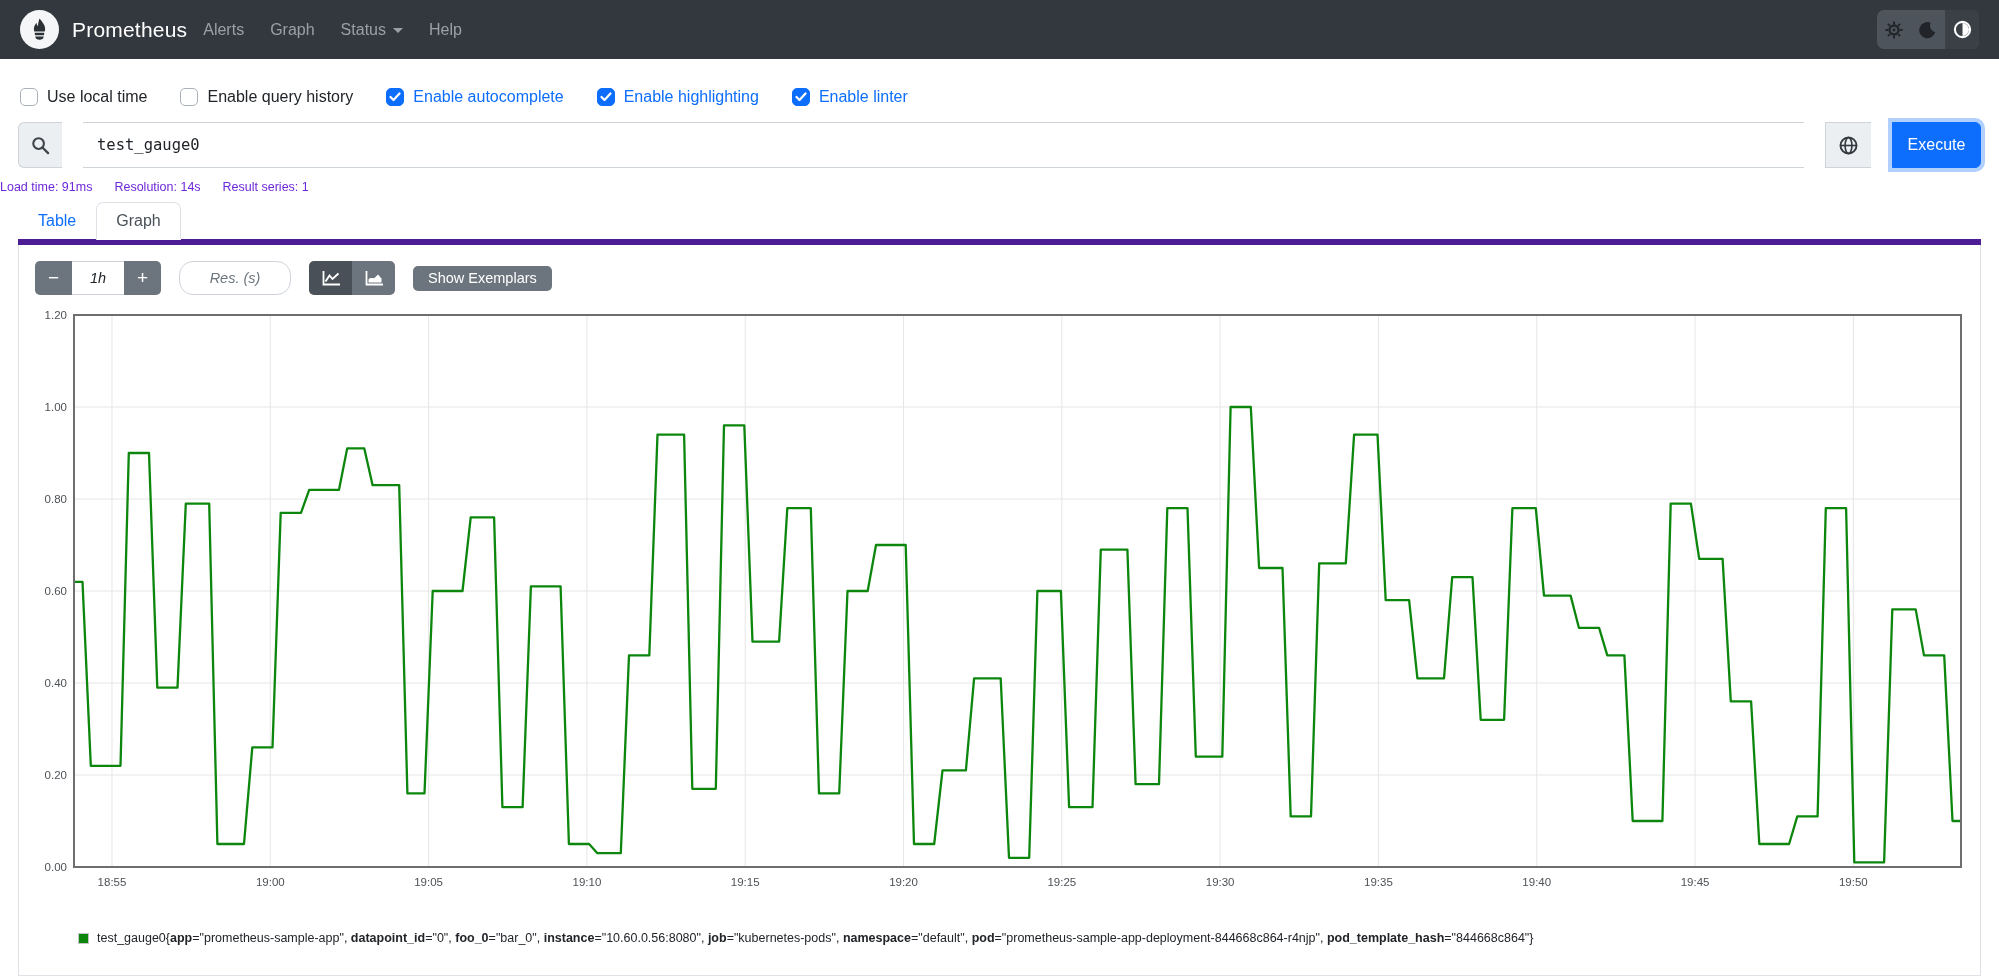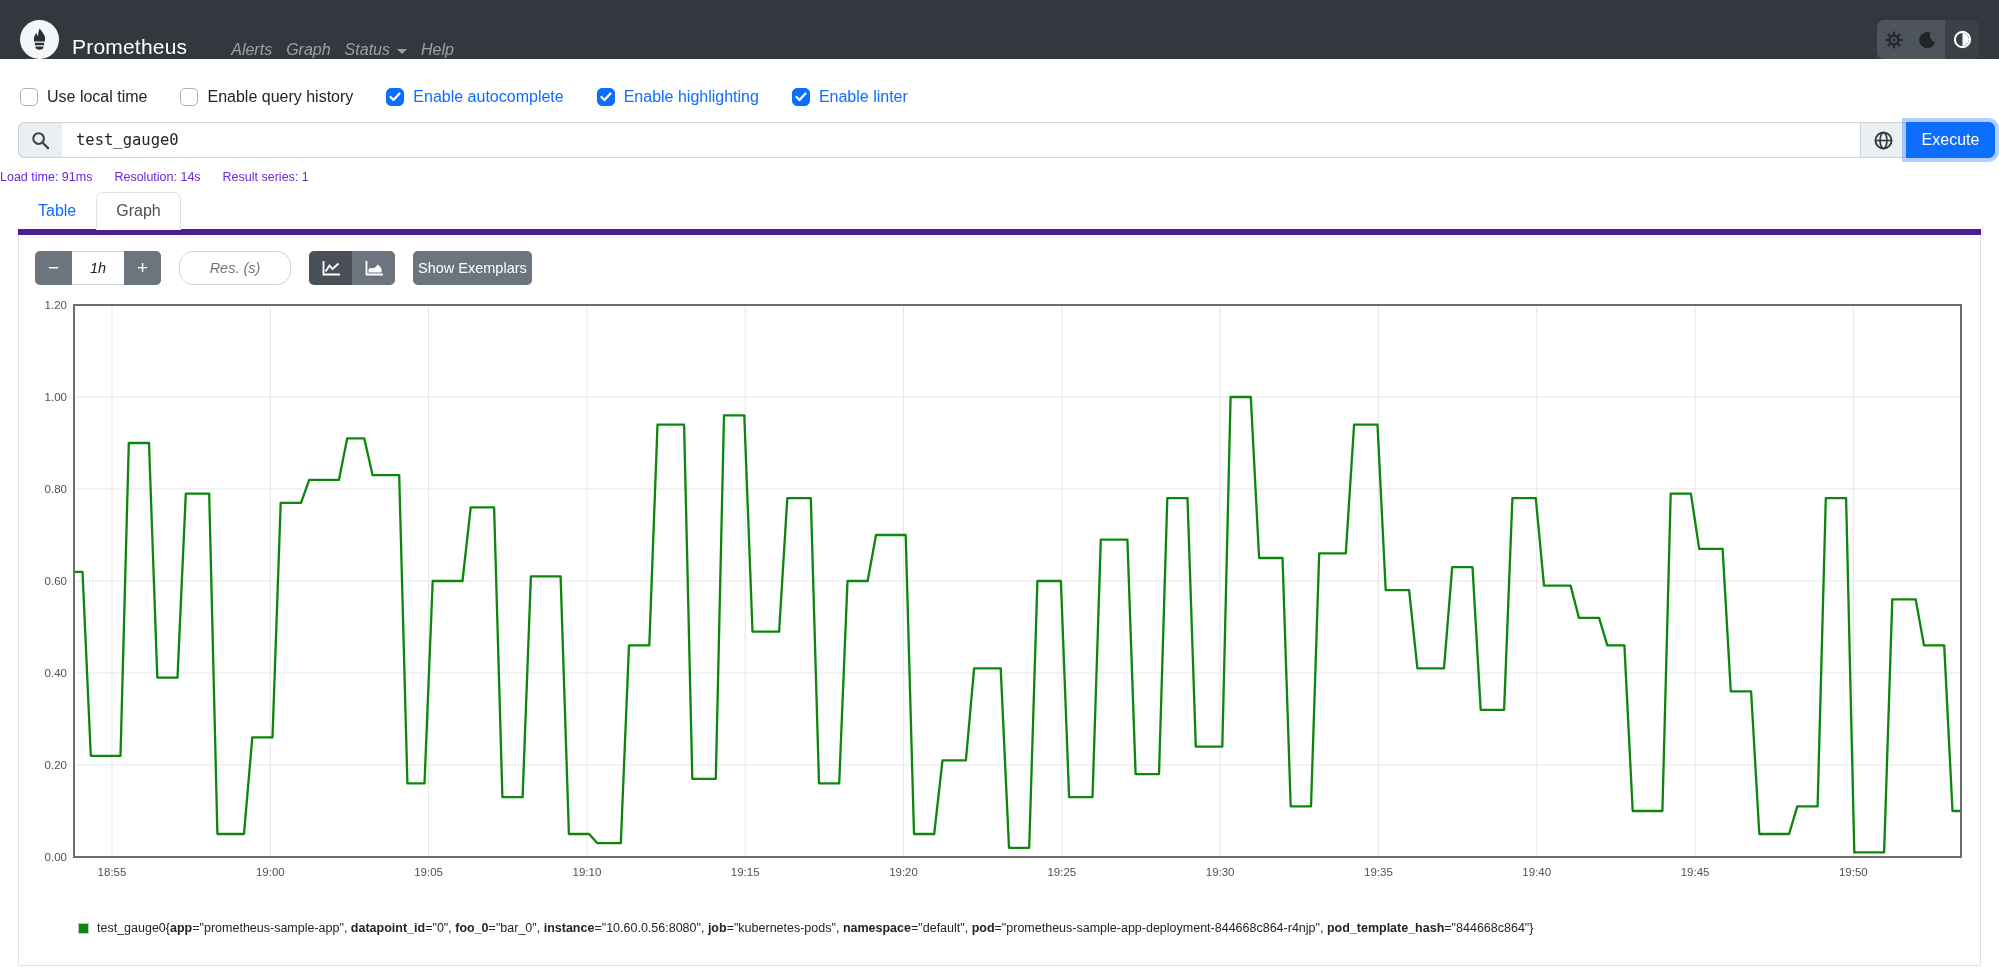--- a/index.html
+++ b/index.html
@@ -1,39 +1,39 @@
 <!DOCTYPE html>
 <html><head>
 <meta charset="utf-8">
 <style>
   * { box-sizing: border-box; margin: 0; padding: 0; }
   html,body { width:1999px; height:980px; background:#fff; font-family:"Liberation Sans",sans-serif; color:#212529; overflow:hidden; }
 
   
-  .navbar { height:59px; background:#33383e; display:flex; align-items:flex-end; padding:0 20px; }
+  .navbar { height:59px; background:#33383e; display:flex; align-items:center; padding:0 20px; }
   .logo-circle { width:39px; height:39px; border-radius:50%; background:#f5f6f7; display:flex; align-items:center; justify-content:center; flex:0 0 auto; }
   .brand { color:#fff; font-size:21px; font-weight:500; margin-left:13px; letter-spacing:.2px; }
-  .nav-items { display:flex; align-items:center; margin-left:44px; gap:14px;font-style:italic; }
+  .nav-items { display:flex; align-items:center; margin-left:16px; gap:26px; }
   .nav-link { color:#9aa0a6; font-size:16px; cursor:pointer; display:flex; align-items:center; }
   .caret-down { display:inline-block; width:0; height:0; border-left:5px solid transparent; border-right:5px solid transparent; border-top:5px solid #9aa0a6; margin-left:7px; margin-top:2px; }
   .nav-spacer { flex:1; }
   .theme-toggle { display:flex; border-radius:7px; overflow:hidden; background:#4d545b; }
   .theme-seg { width:34px; height:39px; display:flex; align-items:center; justify-content:center; cursor:pointer; }
   .theme-seg.active { background:#3a4046; }
 
   
   .options-row { display:flex; align-items:center; gap:33px; padding:29px 0 14px 20px; }
   .opt { display:flex; align-items:center; gap:9px; cursor:pointer; }
   .cb { width:18px; height:18px; border-radius:5px; border:1px solid #aab1b8; background:#fff; display:flex; align-items:center; justify-content:center; }
   .cb.checked { background:#0d6efd; border-color:#0d6efd; }
   .opt-label { font-size:16px; color:#212529; }
   .opt.on .opt-label { color:#0d6efd; }
 
   
-  .query-row { margin:2px 4px 0 18px; display:flex; height:36px; }
+  .query-row { margin:2px 18px 0 18px; display:flex; height:46px;gap:21px; }
   .q-addon { background:#eceff2; border:1px solid #ced4da; display:flex; align-items:center; justify-content:center; }
   .q-search { width:44px; border-radius:6px 0 0 6px; border-right:none; }
   .q-input { flex:1; border:1px solid #ced4da; border-left:none; border-right:none; font-family:"DejaVu Sans Mono","Liberation Mono",monospace; font-size:15.5px; padding:0 14px; color:#212529; outline:none; background:#fff; }
   .q-globe { width:46px; border-left:1px solid #ced4da; border-right:none; cursor:pointer; }
   .execute-btn { width:89px; background:#0d6efd; color:#fff; border:1px solid #0d6efd; border-radius:0 6px 6px 0; font-size:16px; cursor:pointer; box-shadow:0 0 0 4px rgba(13,110,253,.32); position:relative; z-index:2; }
 
   
   .stats-row { display:flex; justify-content:flex-start; gap:22px; padding:12px 20px 4px 0; font-size:12.5px; color:#6d28d9; }
 
   
@@ -52,21 +52,21 @@
   .gbtn.first { border-radius:5px 0 0 5px; }
   .gbtn.last { border-radius:0 5px 5px 0; }
   .gbtn.dark { background:#495057; }
   .gbtn.w37 { width:37px; }
   .gbtn.w44 { width:43px; }
   .ctl-input { height:34px; border:1px solid #ced4da; text-align:center; font-size:14.5px; color:#212529; outline:none;font-style:italic; }
   .ctl-input::placeholder { color:#6c757d; }
   .range-input { width:52px; border-left:none; border-right:none; }
   .time-input { width:218px; border-left:none; border-right:none; }
   .res-input { width:112px; border-radius:14px; }
-  .exemplars-btn { height:34px; background:#6c757d; color:#fff; border:none; border-radius:5px; padding:0 5px; font-size:14.5px; cursor:pointer; }
+  .exemplars-btn { height:25px; background:#6c757d; color:#fff; border:none; border-radius:5px; padding:0 15px; font-size:14.5px; cursor:pointer; }
 
   
   .chart-wrap { margin-top:14px; }
   .legend-row { margin:24px 0 0 44px; font-size:12.5px; color:#212529; display:flex; align-items:center; }
   .legend-swatch { width:11px; height:11px; background:#0c860c; border:1px solid #c3c6c9; display:inline-block; margin-right:8px; flex:0 0 auto; }
   .legend-text b { font-weight:bold; }
   svg text { font-family:"Liberation Sans",sans-serif; }
 </style>
 </head>
 <body>

